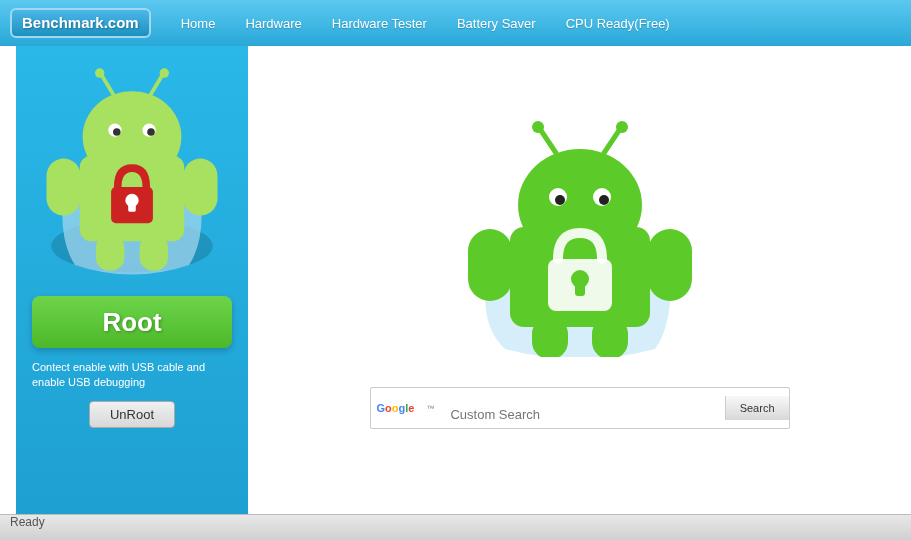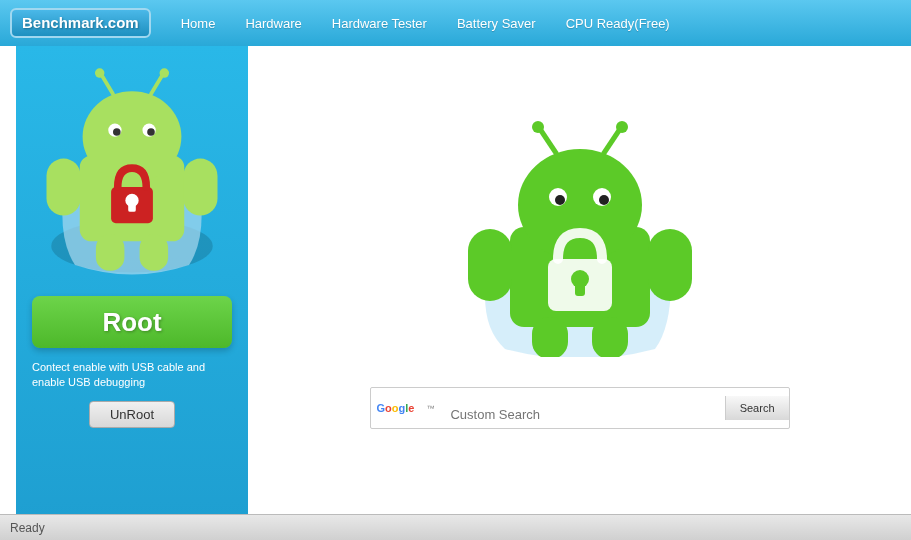--- a/index.html
+++ b/index.html
@@ -163,21 +163,20 @@
     
     .status-bar {
       position: absolute;
       bottom: 0;
       left: 0;
       width: 911px;
       height: 26px;
       background: linear-gradient(to bottom, #e8e8e8, #d0d0d0);
       border-top: 1px solid #bbb;
       display: flex;
-      align-items: center;
       justify-content: space-between;
       padding: 0 10px;
     }
     .status-left {
       color: #555;
       font-size: 12px;
     }
     .status-right {
       display: flex;
       align-items: center;

